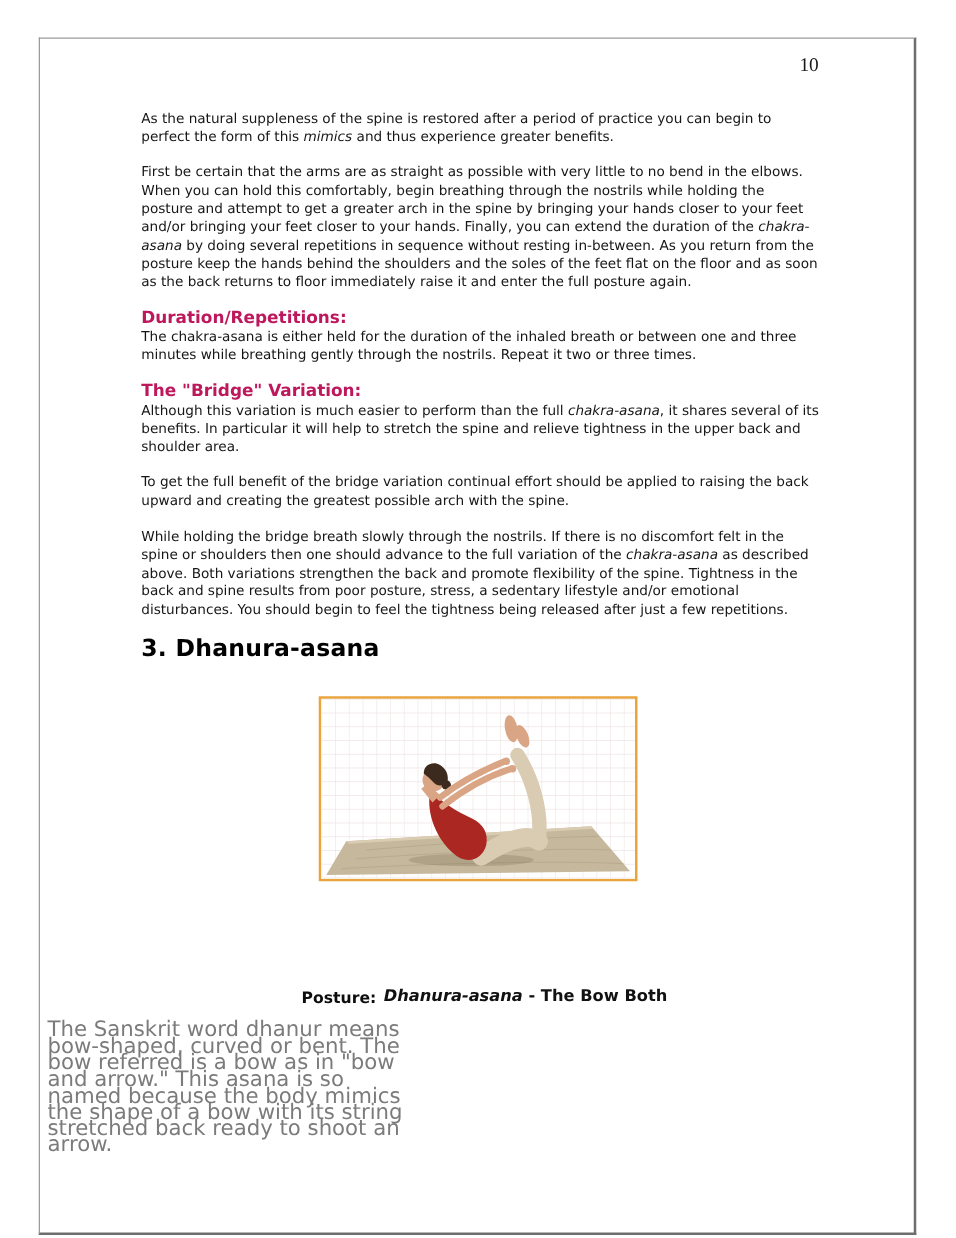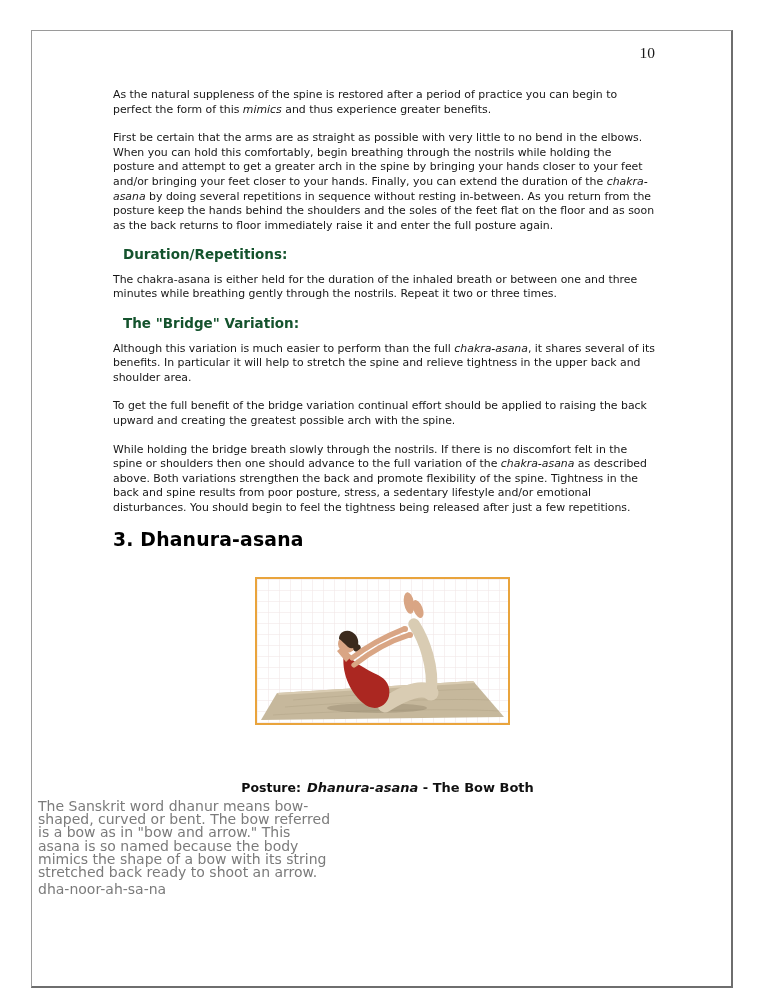--- a/index.html
+++ b/index.html
@@ -14,36 +14,36 @@
   }
   .page-number{
     position:absolute;top:13px;right:76px;
     font-family:"Liberation Serif", serif;font-size:15.5px;color:#1a1a1a;
   }
   .body-col{
     position:absolute;left:81px;top:57px;width:542px;color:#161616;
   }
   .body-col p{margin:0 0 14px;font-size:10.9px;line-height:14.6px;}
   .body-col p em{font-style:italic;}
-  .body-col h3{margin:10px;font-size:13.5px;line-height:15.5px;font-weight:bold;color:#14532d;}
+  .body-col h3{margin:0;font-size:13.5px;line-height:15.5px;font-weight:bold;color:#be185d;}
   .body-col h1{margin:0;font-size:18.8px;line-height:22px;font-weight:bold;color:#000;letter-spacing:0.2px;}
   figure.photo{
     margin:26px 0 0 142px;padding:0;width:251px;height:144px;
     border:2px solid #E9A43C;background:#fff;
   }
   .details{position:absolute;left:0;top:749px;width:600px;}
-  .detail-row{display:flex;align-items:center;margin-bottom:2px;}
+  .detail-row{display:flex;align-items:center;margin-bottom:2px;margin-top:10px;}
   .detail-label{
     width:269px;text-align:right;font-weight:bold;font-size:12.5px;line-height:16px;
     color:#0d0d0d;flex:none;
   }
   .detail-value{margin-left:6px;width:295px;}
   .detail-value.posture{font-weight:bold;font-size:13px;line-height:16px;color:#111;}
   .detail-value.posture em{font-style:italic;}
-  .detail-value.muted{font-size:14px;line-height:13.2px;color:#7b7b7b;padding-top:2px;}
+  .detail-value.muted{font-size:17px;line-height:13.2px;color:#7b7b7b;padding-top:2px;}
 </style>
 </head>
 <body>
 
 <div class="page">
 
   <div class="page-number">10</div>
 
   <div class="body-col">
 
@@ -104,17 +104,16 @@
 
   <div class="details">
       <div class="detail-row">
         <div class="detail-label">Posture:</div>
         <div class="detail-value posture"><em>Dhanura-asana</em><span> - The Bow Both</span></div>
       </div>
       <div class="detail-row">
         <div class="detail-value muted"><span>The Sanskrit word dhanur means bow-shaped, curved or bent. The bow referred is a bow as in "bow and arrow." This asana is so named because the body mimics the shape of a bow with its string stretched back ready to shoot an arrow.</span></div>
       </div>
       <div class="detail-row">
-        <div class="detail-value muted"><span>dha-noor-ah-sa-na</span></div>
       </div>
     </div>
 
 </div>
 
 </body></html>

